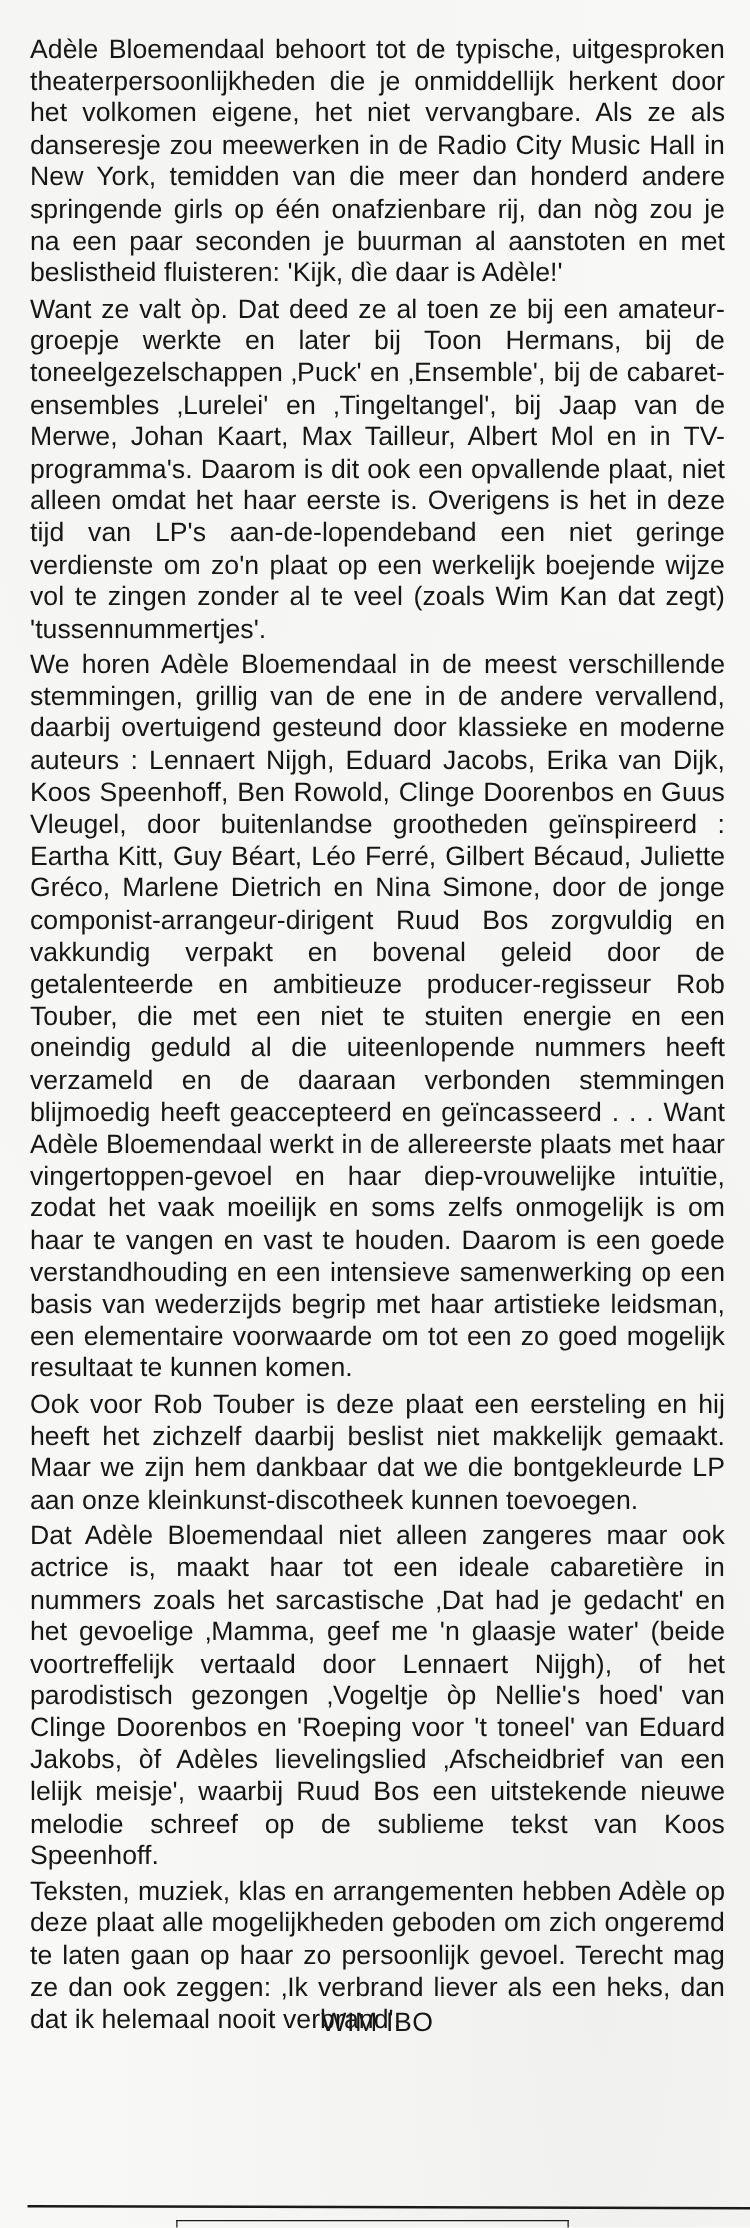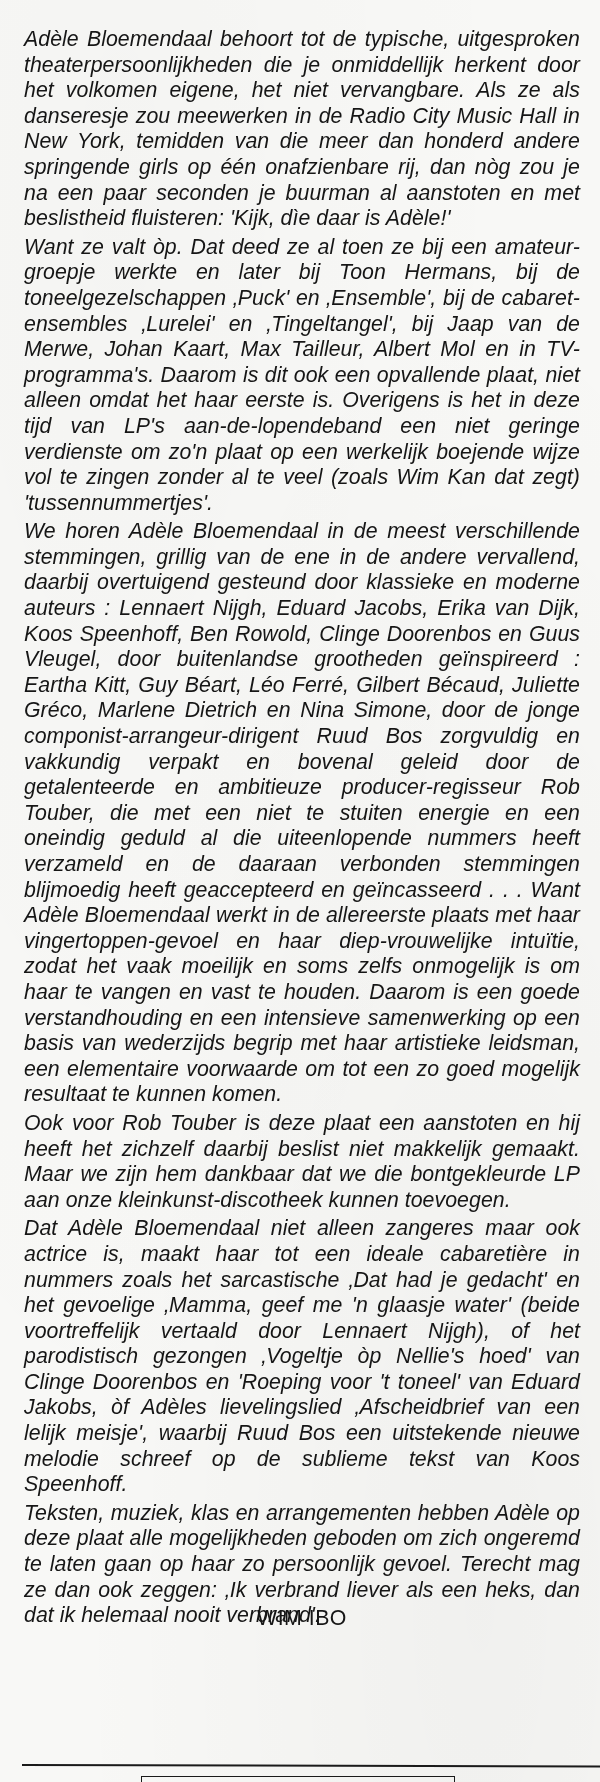--- a/index.html
+++ b/index.html
@@ -34,21 +34,20 @@
       font-size: 21.3px;
       line-height: 25.6px;
       text-align: justify;
       letter-spacing: 0.05px;
       hyphens: manual;
     }
     .para {
       margin: 0 0 3px 0;
       text-align: justify;
       text-align-last: left;
-      font-style: italic;
     }
     .signature {
       text-align: center;
       margin-top: -26px;
       padding-right: 0px;
       letter-spacing: 0.5px;
     }
     .rule {
       position: absolute;
       left: 22px;
@@ -70,20 +69,20 @@
     }
   </style>
 </head>
 <body>
 
 <div class="page">
   <div class="article">
     <p class="para">Adèle Bloemendaal behoort tot de typische, uitge­sproken theaterpersoonlijkheden die je onmiddellijk herkent door het volkomen eigene, het niet vervang­bare. Als ze als danseresje zou meewerken in de Radio City Music Hall in New York, temidden van die meer dan honderd andere springende girls op één onafzienbare rij, dan nòg zou je na een paar seconden je buurman al aanstoten en met beslistheid fluisteren: 'Kijk, dìe daar is Adèle!'</p>
     <p class="para">Want ze valt òp. Dat deed ze al toen ze bij een amateur-groepje werkte en later bij Toon Hermans, bij de toneelgezelschappen ‚Puck' en ‚Ensemble', bij de cabaret-ensembles ‚Lurelei' en ‚Tingeltangel', bij Jaap van de Merwe, Johan Kaart, Max Tailleur, Albert Mol en in TV-programma's. Daarom is dit ook een opvallende plaat, niet alleen omdat het haar eerste is. Overigens is het in deze tijd van LP's aan-de-lopende­band een niet geringe verdienste om zo'n plaat op een werkelijk boejende wijze vol te zingen zonder al te veel (zoals Wim Kan dat zegt) 'tussennummertjes'.</p>
     <p class="para">We horen Adèle Bloemendaal in de meest verschil­lende stemmingen, grillig van de ene in de andere vervallend, daarbij overtuigend gesteund door klas­sieke en moderne auteurs : Lennaert Nijgh, Eduard Jacobs, Erika van Dijk, Koos Speenhoff, Ben Rowold, Clinge Doorenbos en Guus Vleugel, door buitenlandse grootheden geïnspireerd : Eartha Kitt, Guy Béart, Léo Ferré, Gilbert Bécaud, Juliette Gréco, Marlene Dietrich en Nina Simone, door de jonge componist-arrangeur-dirigent Ruud Bos zorgvuldig en vakkundig verpakt en bovenal geleid door de getalenteerde en ambitieuze producer-regisseur Rob Touber, die met een niet te stuiten energie en een oneindig geduld al die uiteen­lopende nummers heeft verzameld en de daaraan ver­bonden stemmingen blijmoedig heeft geaccepteerd en geïncasseerd . . . Want Adèle Bloemendaal werkt in de allereerste plaats met haar vingertoppen-gevoel en haar diep-vrouwelijke intuïtie, zodat het vaak moeilijk en soms zelfs onmogelijk is om haar te vangen en vast te houden. Daarom is een goede verstandhouding en een intensieve samenwerking op een basis van weder­zijds begrip met haar artistieke leidsman, een elemen­taire voorwaarde om tot een zo goed mogelijk resul­taat te kunnen komen.</p>
-    <p class="para">Ook voor Rob Touber is deze plaat een aanstoten en hij heeft het zichzelf daarbij beslist niet makkelijk gemaakt. Maar we zijn hem dankbaar dat we die bont­gekleurde LP aan onze kleinkunst-discotheek kunnen toevoegen.</p>
+    <p class="para">Ook voor Rob Touber is deze plaat een eersteling en hij heeft het zichzelf daarbij beslist niet makkelijk gemaakt. Maar we zijn hem dankbaar dat we die bont­gekleurde LP aan onze kleinkunst-discotheek kunnen toevoegen.</p>
     <p class="para">Dat Adèle Bloemendaal niet alleen zangeres maar ook actrice is, maakt haar tot een ideale cabaretière in nummers zoals het sarcastische ‚Dat had je gedacht' en het gevoelige ‚Mamma, geef me 'n glaasje water' (beide voortreffelijk vertaald door Lennaert Nijgh), of het parodistisch gezongen ‚Vogeltje òp Nellie's hoed' van Clinge Doorenbos en 'Roeping voor 't toneel' van Eduard Jakobs, òf Adèles lievelingslied ‚Afscheid­brief van een lelijk meisje', waarbij Ruud Bos een uitstekende nieuwe melodie schreef op de sublieme tekst van Koos Speenhoff.</p>
     <p class="para">Teksten, muziek, klas en arrangementen hebben Adèle op deze plaat alle mogelijkheden geboden om zich ongeremd te laten gaan op haar zo persoonlijk gevoel. Terecht mag ze dan ook zeggen: ‚Ik verbrand liever als een heks, dan dat ik helemaal nooit ver­brand'.</p>
     <div class="signature">WIM IBO</div>
   </div>
   <div class="rule"></div>
   <div class="box"></div>
 </div>
 
 </body></html>

